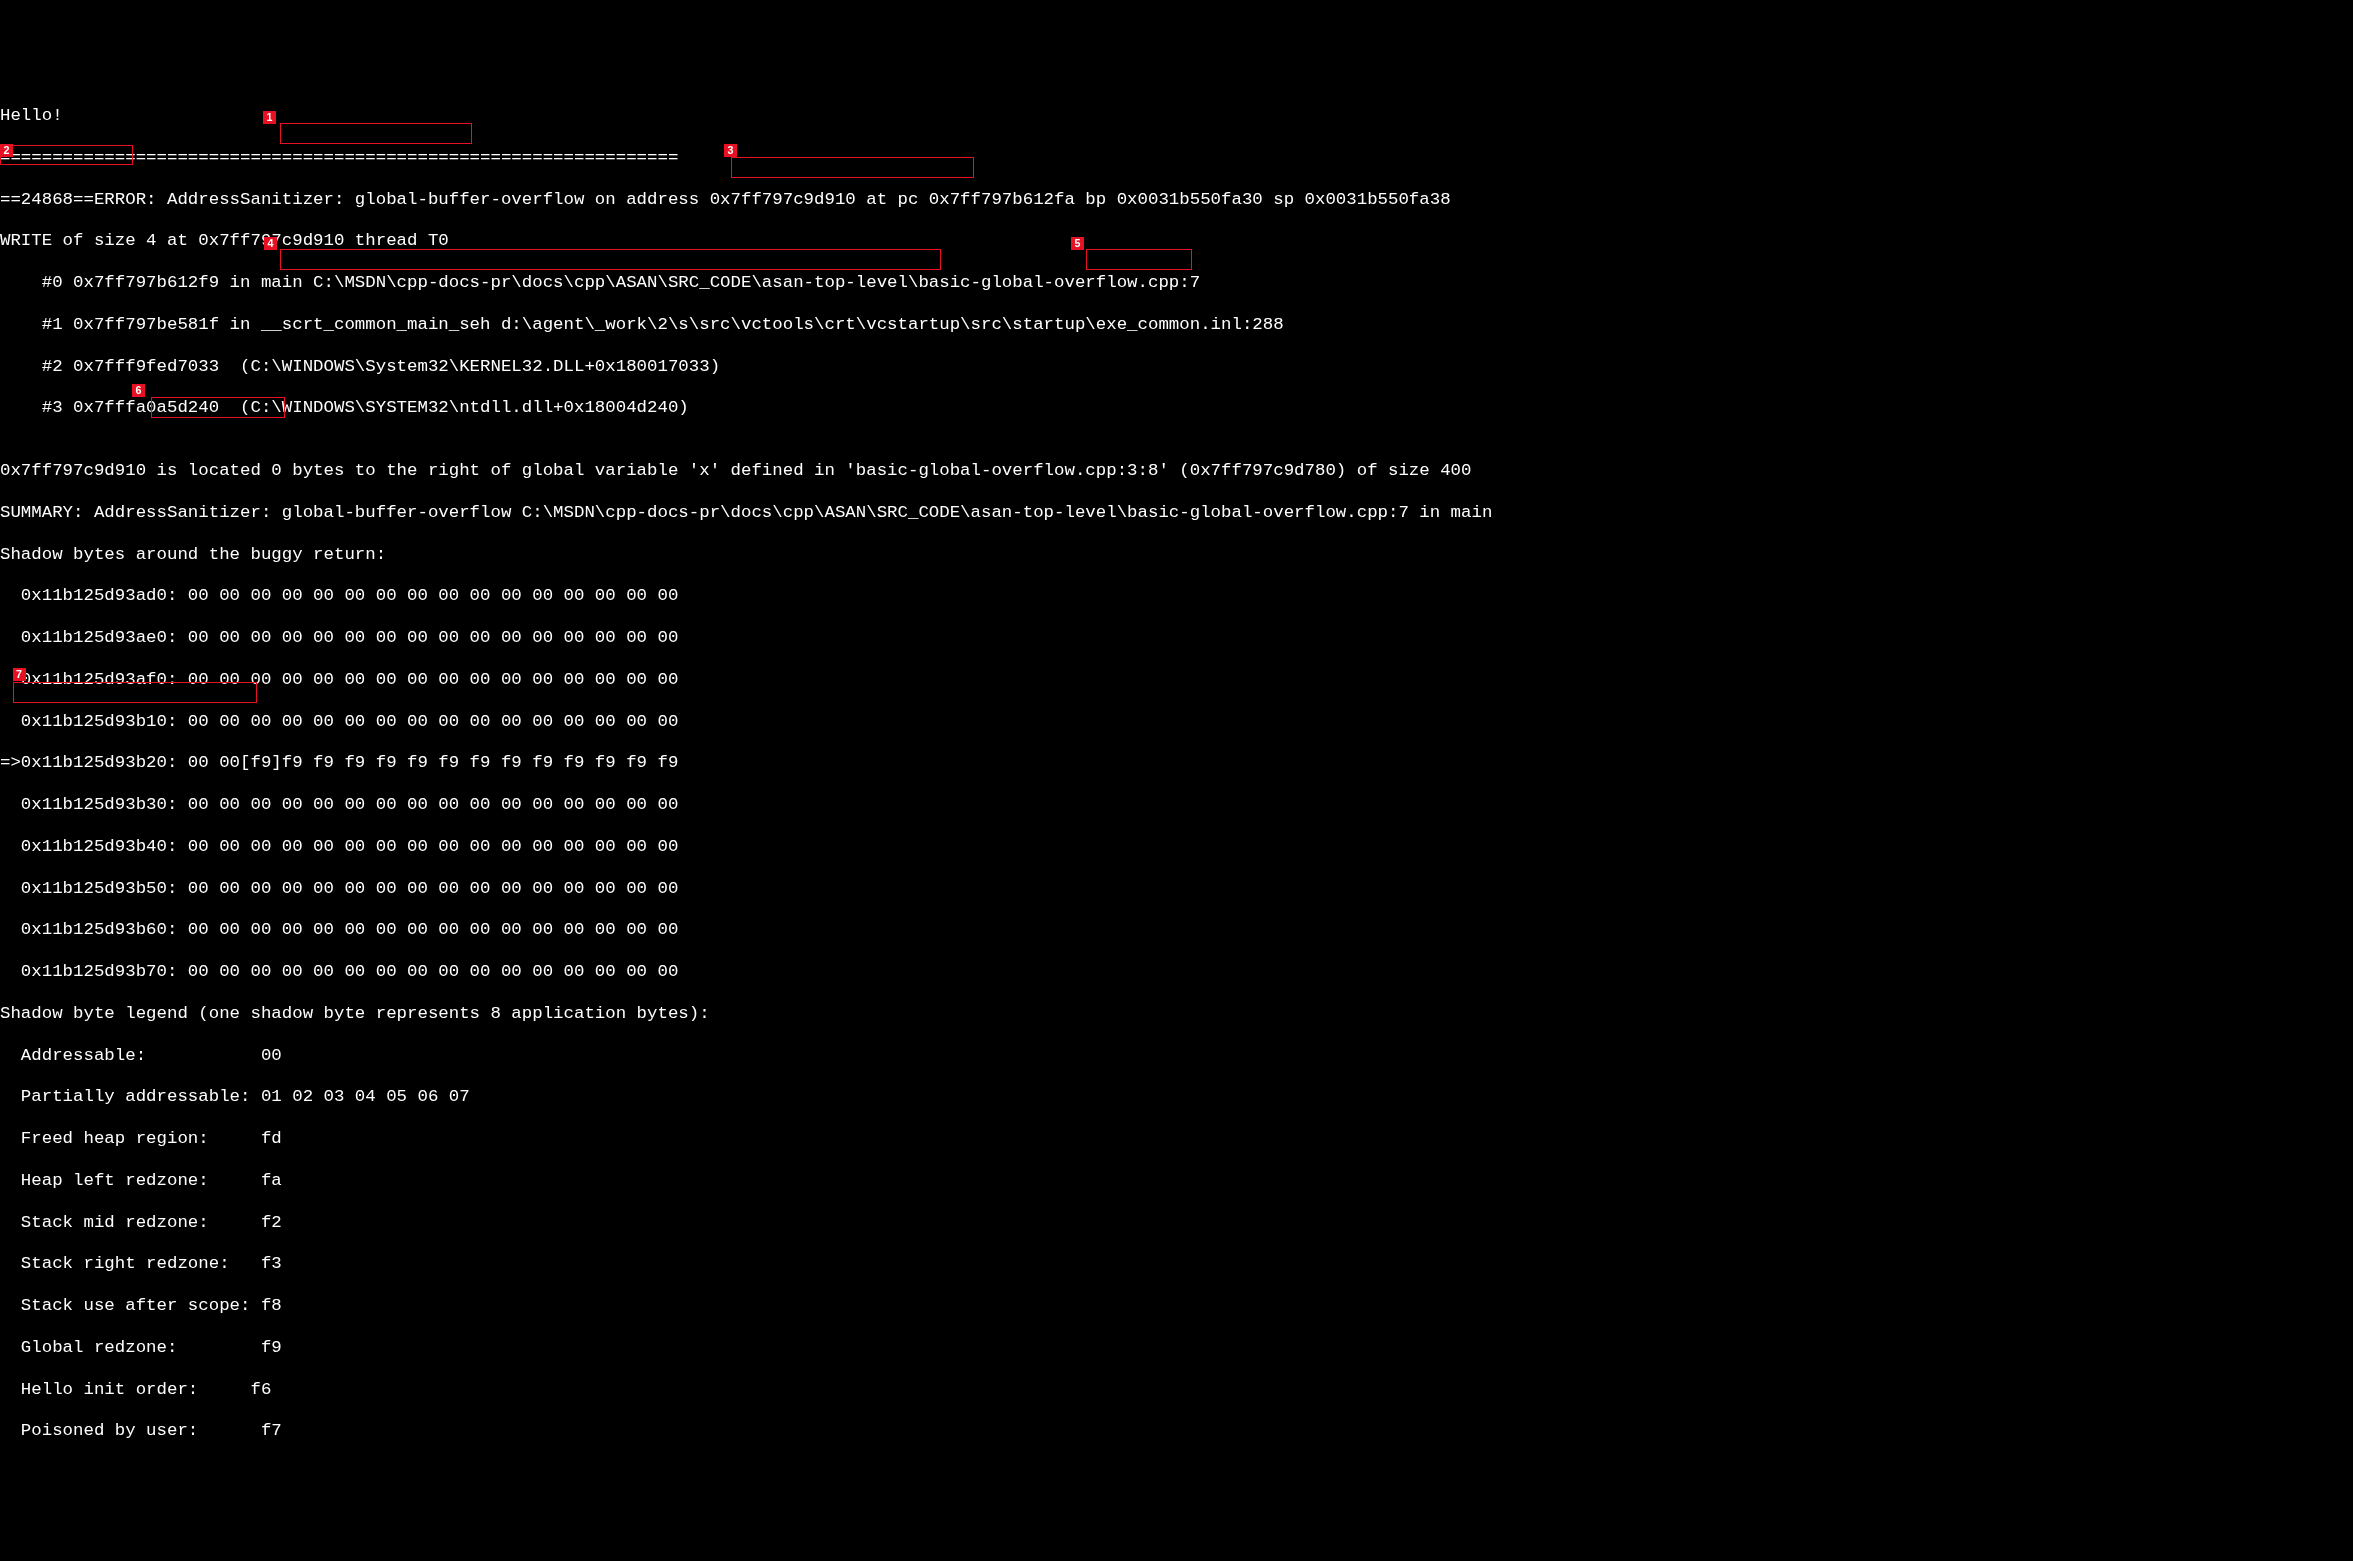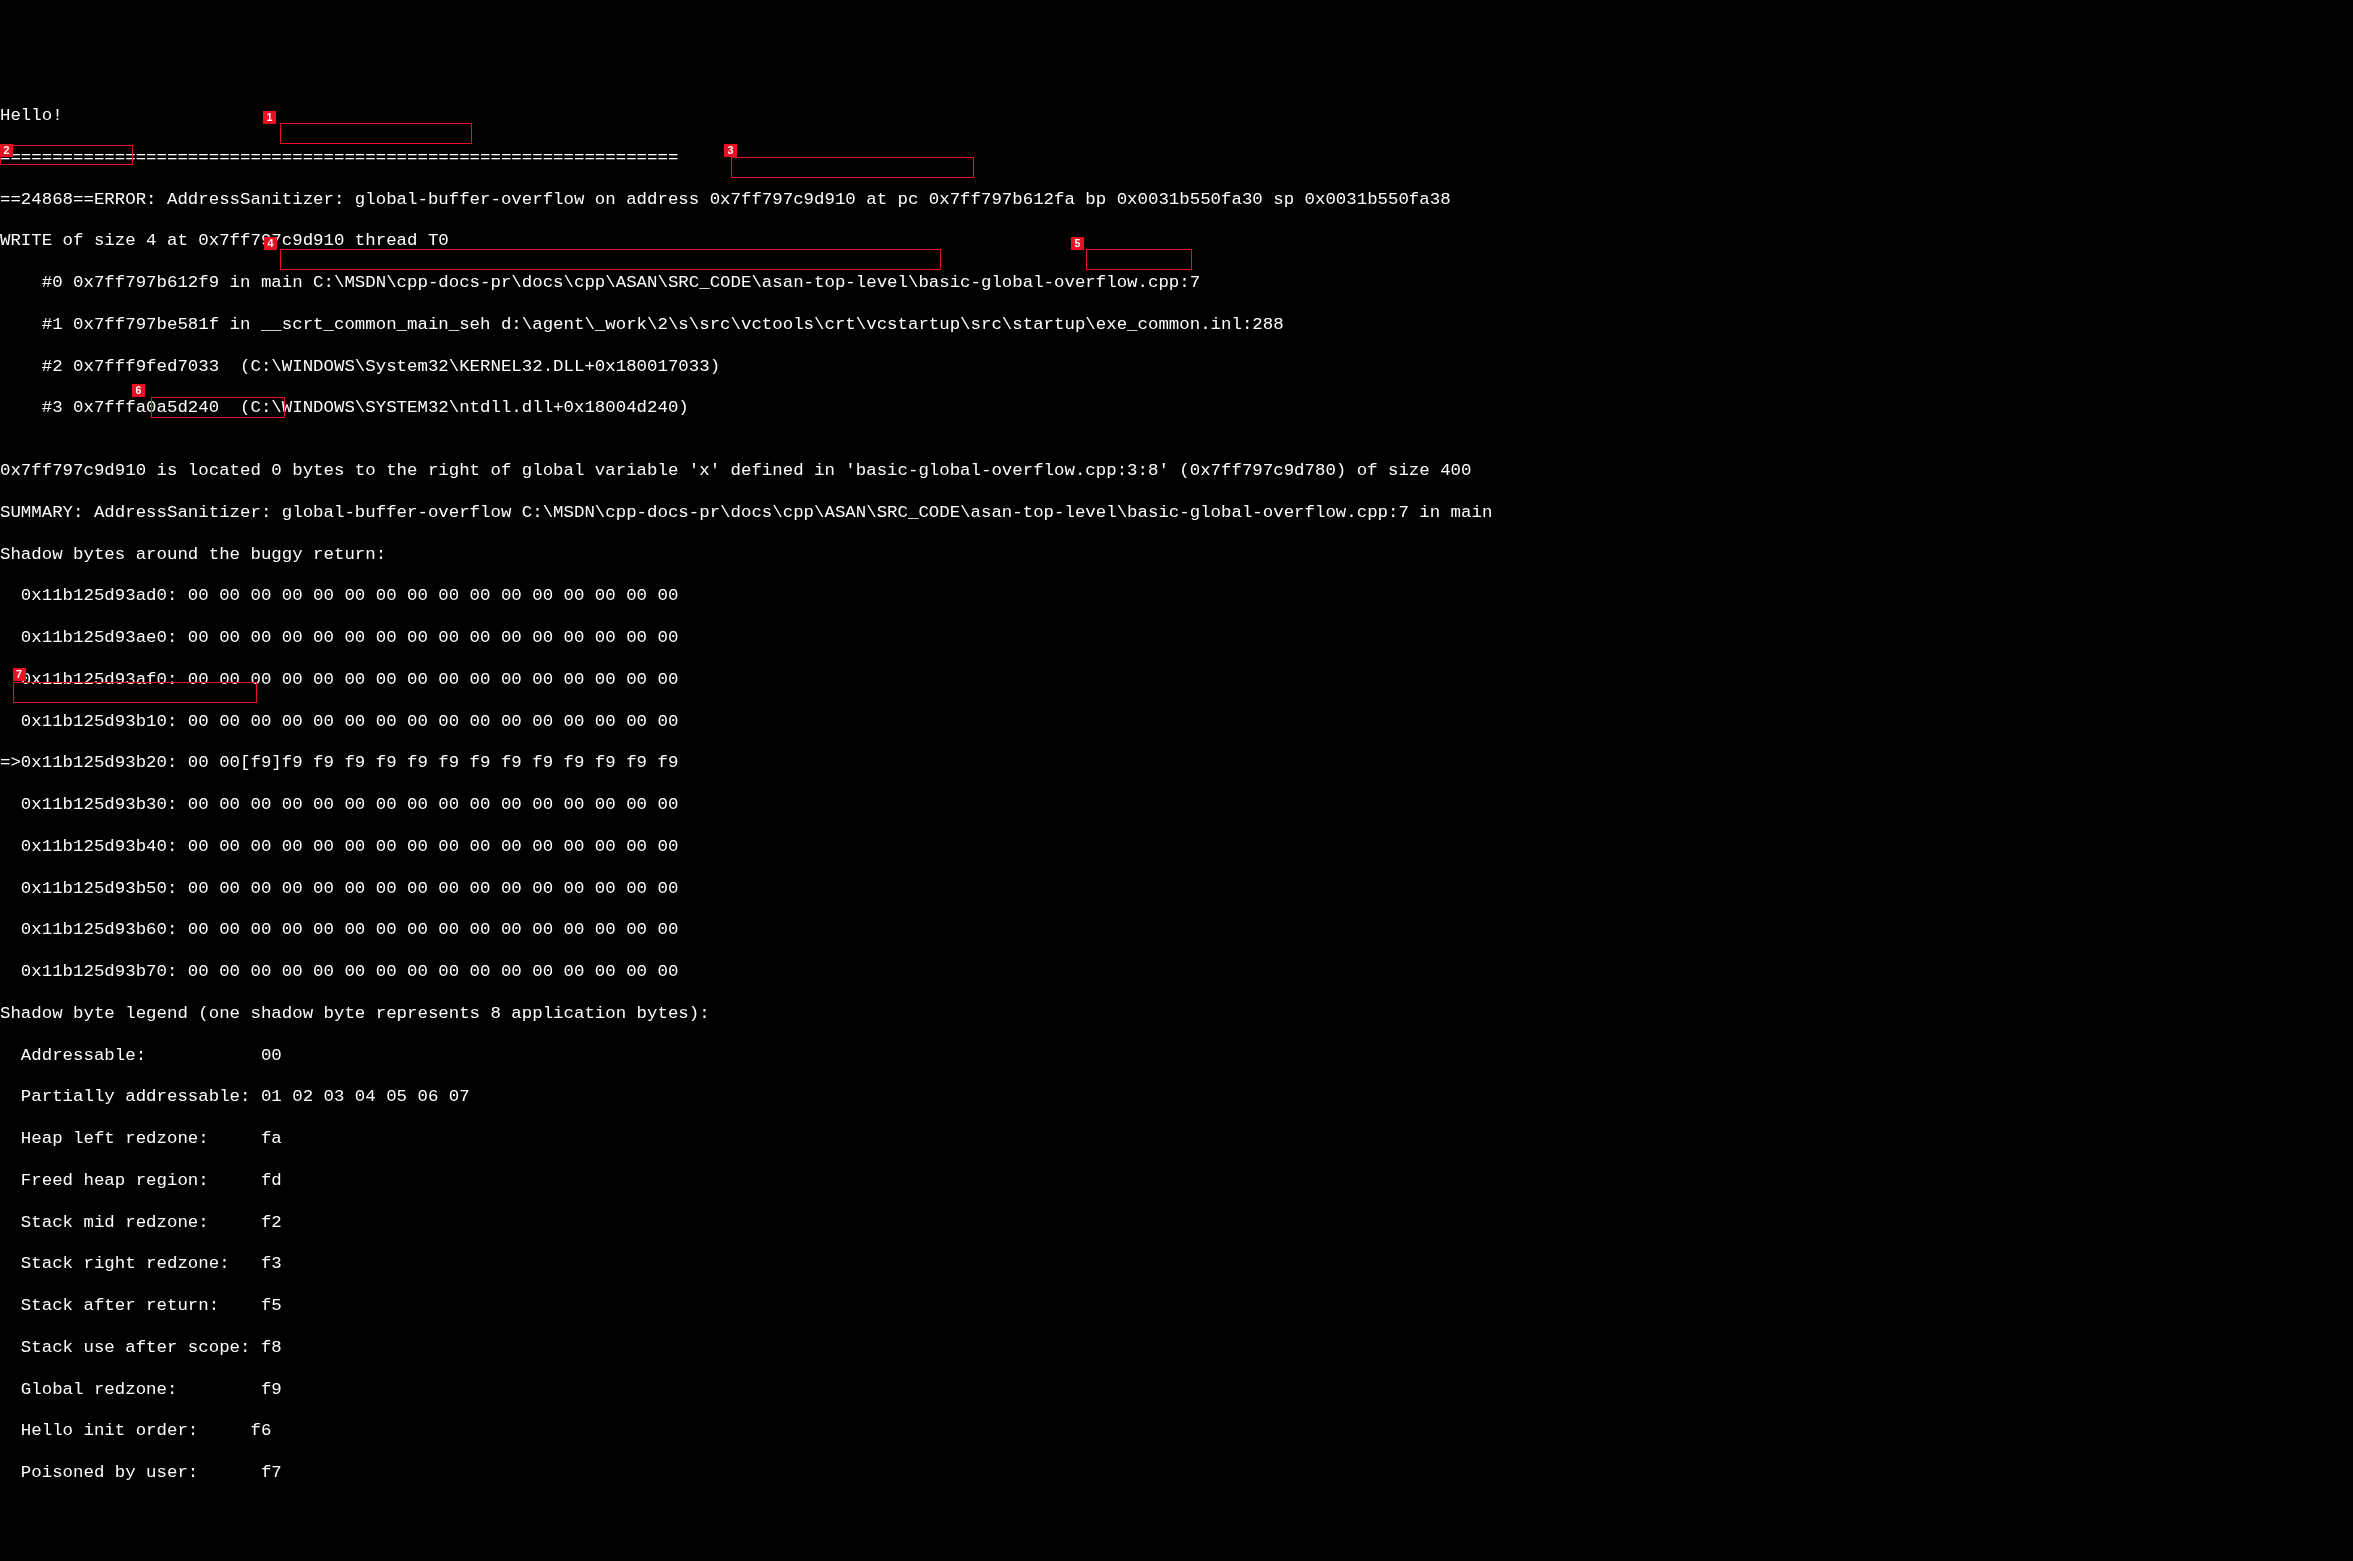--- a/index.html
+++ b/index.html
@@ -60,25 +60,24 @@
 <span class="line">  0x11b125d93b10: 00 00 00 00 00 00 00 00 00 00 00 00 00 00 00 00</span>
 <span class="line">=&gt;0x11b125d93b20: 00 00[f9]f9 f9 f9 f9 f9 f9 f9 f9 f9 f9 f9 f9 f9</span>
 <span class="line">  0x11b125d93b30: 00 00 00 00 00 00 00 00 00 00 00 00 00 00 00 00</span>
 <span class="line">  0x11b125d93b40: 00 00 00 00 00 00 00 00 00 00 00 00 00 00 00 00</span>
 <span class="line">  0x11b125d93b50: 00 00 00 00 00 00 00 00 00 00 00 00 00 00 00 00</span>
 <span class="line">  0x11b125d93b60: 00 00 00 00 00 00 00 00 00 00 00 00 00 00 00 00</span>
 <span class="line">  0x11b125d93b70: 00 00 00 00 00 00 00 00 00 00 00 00 00 00 00 00</span>
 <span class="line">Shadow byte legend (one shadow byte represents 8 application bytes):</span>
 <span class="line">  Addressable:           00</span>
 <span class="line">  Partially addressable: 01 02 03 04 05 06 07</span>
+<span class="line">  Freed heap region:     fd</span>
 <span class="line">  Heap left redzone:     fa</span>
-<span class="line">  Freed heap region:     fd</span>
 <span class="line">  Stack mid redzone:     f2</span>
 <span class="line">  Stack right redzone:   f3</span>
-<span class="line">  Stack after return:    f5</span>
 <span class="line">  Stack use after scope: f8</span>
 <span class="line">  Global redzone:        f9</span>
 <span class="line">  Hello init order:     f6</span>
 <span class="line">  Poisoned by user:      f7</span>
 
 
 
 
 
 

